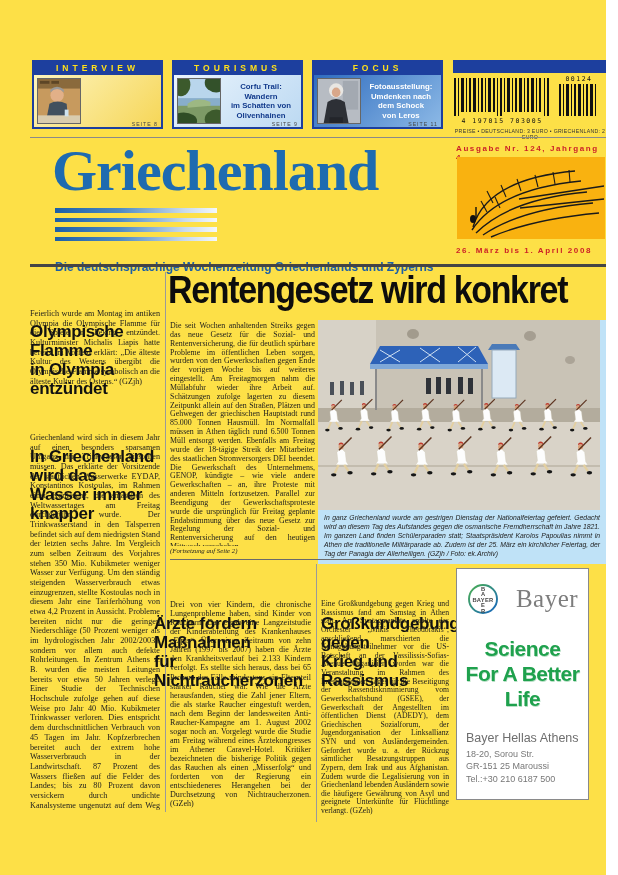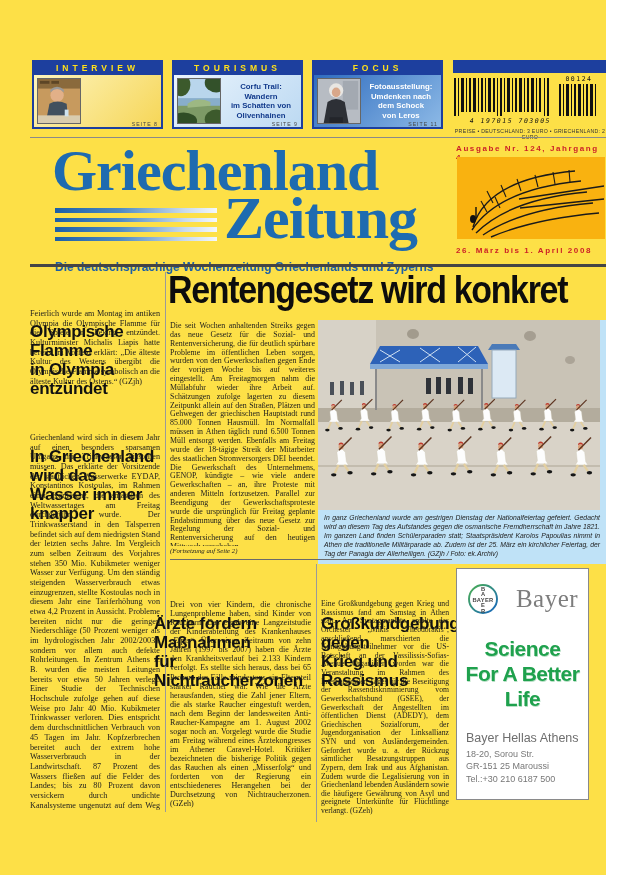--- a/index.html
+++ b/index.html
@@ -174,34 +174,33 @@
         <rect x="7" y="0" width="3" height="32"></rect>
           <rect x="12" y="0" width="1" height="32"></rect>
         <rect x="15" y="0" width="2" height="32"></rect>
           <rect x="19" y="0" width="3" height="32"></rect>
         <rect x="24" y="0" width="1" height="32"></rect>
           <rect x="27" y="0" width="2" height="32"></rect>
         <rect x="31" y="0" width="3" height="32"></rect>
           <rect x="36" y="0" width="1" height="32"></rect>
       </g>
     </svg>
-    <div class="bc-num" style="left:0;top:57px;width:98px;text-align:right;font-style:italic;">4 197015 703005</div>
+    <div class="bc-num" style="left:0;top:57px;width:98px;text-align:center;">4 197015 703005</div>
   </div>
   <div id="price-line" style="position:absolute;left:453px;top:128px;width:154px;text-align:center;font-size:5.2px;color:#333;letter-spacing:0.3px;">PREISE • DEUTSCHLAND: 3 EURO • GRIECHENLAND: 2 EURO</div>
 
   <div class="hrule" style="left:30px;top:137px;width:577px;"></div>
 
   <div class="mast-title" style="left:52px;top:142px;">Griechenland</div>
   <div style="position:absolute;left:55px;top:208px;width:162px;">
     <div class="stripe"></div>
       <div class="stripe"></div>
       <div class="stripe"></div>
       <div class="stripe"></div>
   </div>
-  <div class="mast-title" style="left:224px;top:188px;font-size:60px;">Zeitung</div>
   <div id="mast-subtitle">Die deutschsprachige Wochenzeitung Griechenlands und Zyperns</div>
 
   <div class="red-small" style="left:456px;top:144px;">Ausgabe Nr. 124, Jahrgang 4</div>
   <div id="mast-logo-box">
     <svg width="148" height="82" viewBox="0 0 148 82">
       <g stroke="#1a1a1a" stroke-width="1.4" fill="none">
         <path d="M16 70 Q30 22 118 14"></path>
         <path d="M15 73 Q42 32 124 24"></path>
         <path d="M19 76 Q53 42 130 35"></path>
         <path d="M26 78 Q64 52 136 46"></path>

